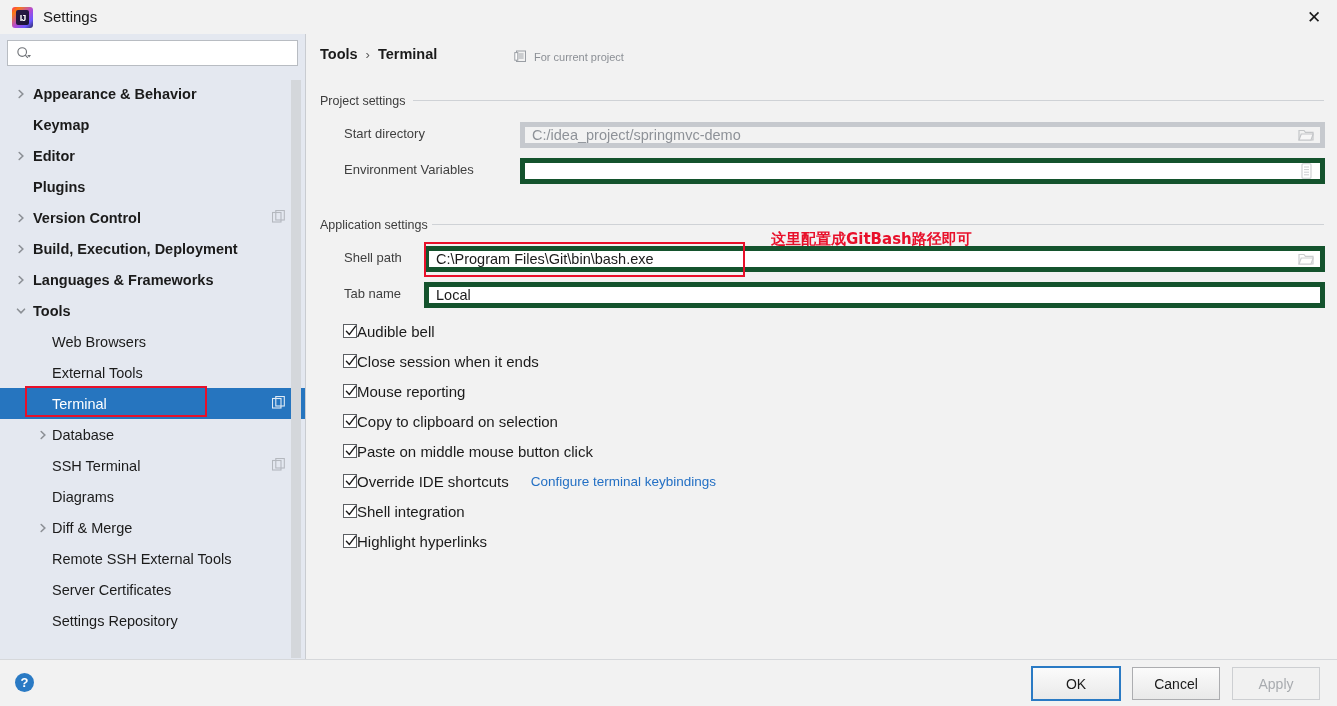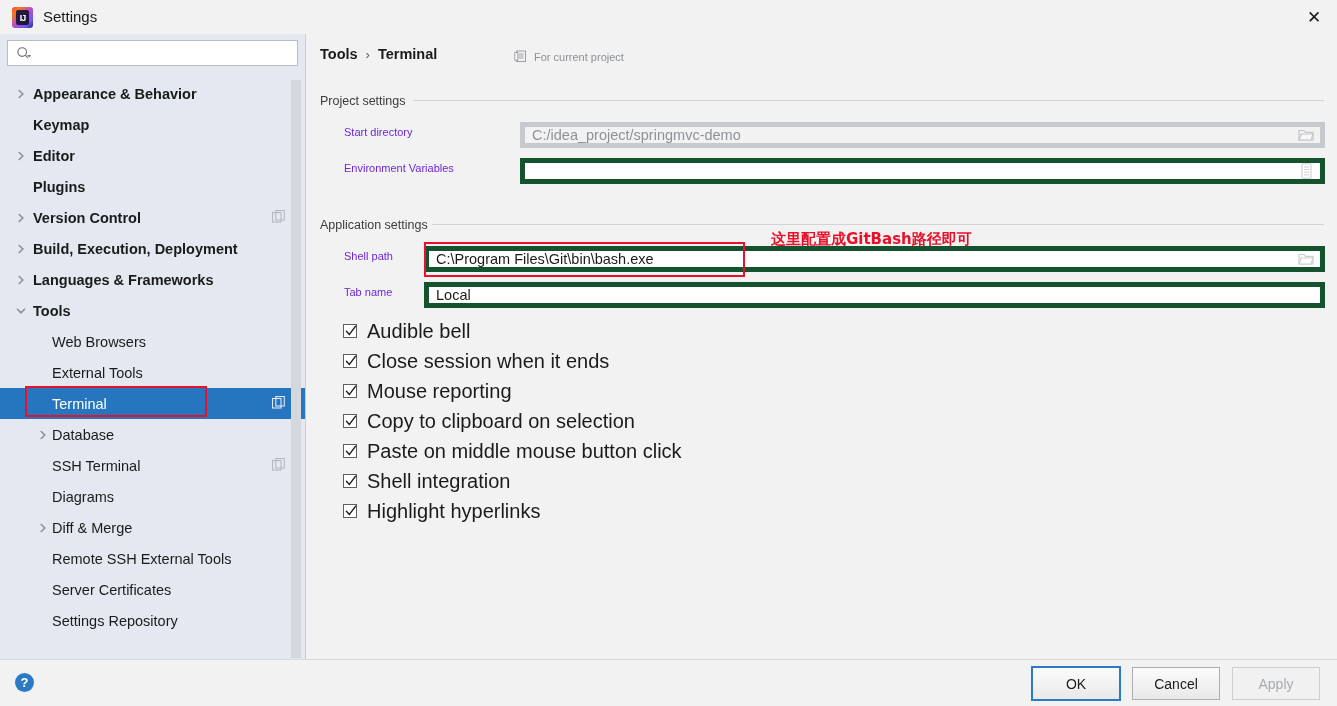--- a/index.html
+++ b/index.html
@@ -168,21 +168,21 @@
     position: absolute;
     font-size: 12.5px; color: #3c3c3c;
   }
   .group-rule {
     position: absolute;
     height: 1px; background: #cfd2d6;
   }
 
   .field-label {
     position: absolute;
-    font-size: 11px; color: #6d28d9;
+    font-size: 13px; color: #404040;
   }
   .textfield {
     position: absolute;
     background: #ffffff;
     border: 5px solid #14532d;
     display: flex; align-items: center;
   }
   .textfield.disabled { background: #f2f2f2; border-color: #c6c9ce; }
   .textfield .val {
     padding-left: 7px;
@@ -214,22 +214,21 @@
   .cbox {
     width: 14px; height: 14px;
     border: 1px solid #5c5f63;
     background: #ffffff;
     position: relative;
     flex: 0 0 auto;
     cursor: pointer;
   }
   .cbox svg { position: absolute; left: 0; top: -1px; }
   .check-label {
-    margin-left: 10px;
-    font-size: 20px; color: #1b1b1b;
+    font-size: 15px; color: #1b1b1b;
     white-space: nowrap;
   }
   .inline-link {
     margin-left: 22px;
     font-size: 13.5px; color: #2470c4;
     white-space: nowrap;
     cursor: pointer;
   }
 
   
@@ -511,20 +510,29 @@
             </svg>
           </span>
           <span class="check-label">Paste on middle mouse button click</span>
         </div>
         <div class="check-row">
           <span class="cbox">
             <svg width="14" height="14" viewBox="0 0 14 14">
               <path d="M2.4 7.2 5.4 10.4 11.6 2.2" fill="none" stroke="#1b1b1b" stroke-width="1.4" stroke-linecap="round" stroke-linejoin="round"></path>
             </svg>
           </span>
+          <span class="check-label">Override IDE shortcuts</span>
+          <span class="inline-link">Configure terminal keybindings</span>
+        </div>
+        <div class="check-row">
+          <span class="cbox">
+            <svg width="14" height="14" viewBox="0 0 14 14">
+              <path d="M2.4 7.2 5.4 10.4 11.6 2.2" fill="none" stroke="#1b1b1b" stroke-width="1.4" stroke-linecap="round" stroke-linejoin="round"></path>
+            </svg>
+          </span>
           <span class="check-label">Shell integration</span>
         </div>
         <div class="check-row">
           <span class="cbox">
             <svg width="14" height="14" viewBox="0 0 14 14">
               <path d="M2.4 7.2 5.4 10.4 11.6 2.2" fill="none" stroke="#1b1b1b" stroke-width="1.4" stroke-linecap="round" stroke-linejoin="round"></path>
             </svg>
           </span>
           <span class="check-label">Highlight hyperlinks</span>
         </div>

